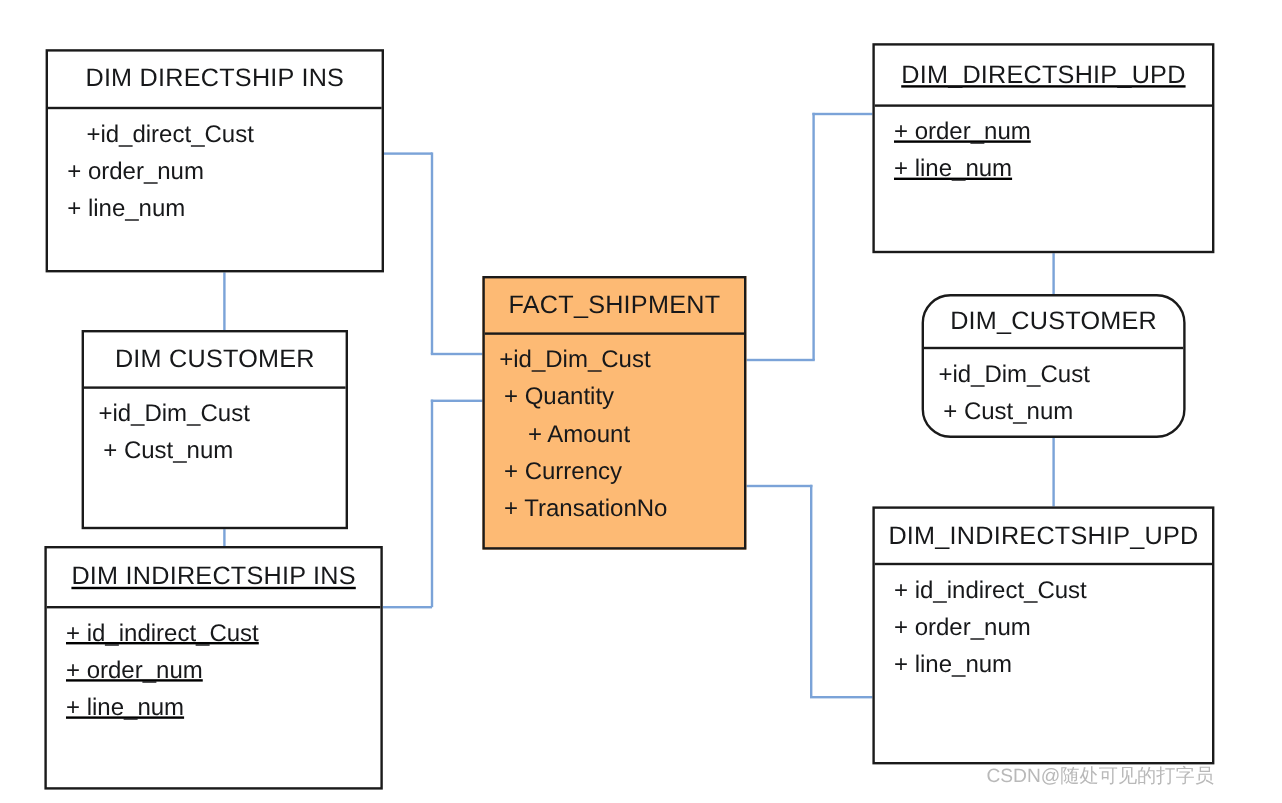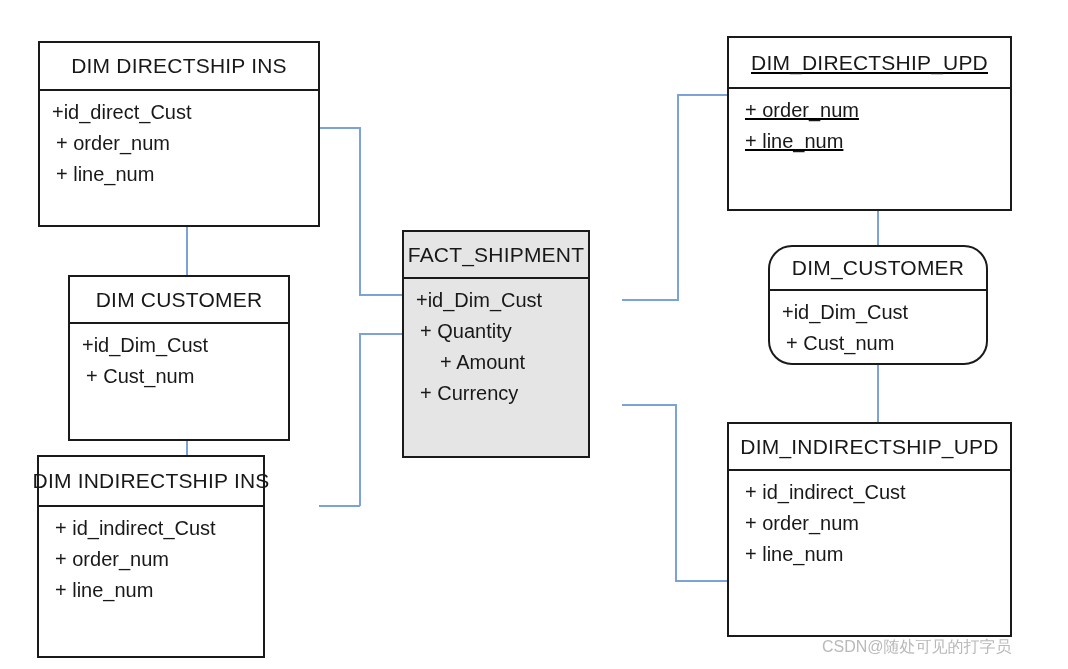--- a/index.html
+++ b/index.html
@@ -87,47 +87,48 @@
     <div class="conn v" style="left: 677px; top: 94px; height: 206px; background: rgb(123, 163, 216);"></div>
     <div class="conn h" style="left: 677px; top: 94px; width: 51px; background: rgb(123, 163, 216);"></div>
     <div class="conn h" style="left: 622px; top: 404px; width: 55px; background: rgb(123, 163, 216);"></div>
     <div class="conn v" style="left: 675px; top: 404px; height: 177px; background: rgb(123, 163, 216);"></div>
     <div class="conn h" style="left: 675px; top: 580px; width: 53px; background: rgb(123, 163, 216);"></div>
     <div class="conn v" style="left: 877px; top: 210px; height: 36px; background: rgb(123, 163, 216);"></div>
     <div class="conn v" style="left: 877px; top: 364px; height: 59px; background: rgb(123, 163, 216);"></div>
     <div class="entity" style="left: 38px; top: 41px; width: 282px; height: 186px; border-color: rgb(26, 26, 26); background: rgb(255, 255, 255);">
       <div class="entity-title" style="height: 48px; border-bottom-color: rgb(26, 26, 26); color: rgb(23, 24, 26);">DIM  DIRECTSHIP  INS</div>
       <div class="entity-fields">
-        <div class="field" style="color: rgb(23, 24, 26);">+id_direct_Cust</div>
+        <div class="field" style="color: rgb(23, 24, 26); margin-left: 20px;">+id_direct_Cust</div>
         <div class="field indent" style="color: rgb(23, 24, 26);">+ order_num</div>
         <div class="field indent" style="color: rgb(23, 24, 26);">+ line_num</div>
       </div>
     </div>
     <div class="entity" style="left: 68px; top: 275px; width: 222px; height: 166px; border-color: rgb(26, 26, 26); background: rgb(255, 255, 255);">
       <div class="entity-title" style="height: 47px; border-bottom-color: rgb(26, 26, 26); color: rgb(23, 24, 26);">DIM  CUSTOMER</div>
       <div class="entity-fields">
         <div class="field" style="color: rgb(23, 24, 26);">+id_Dim_Cust</div>
         <div class="field indent" style="color: rgb(23, 24, 26);">+ Cust_num</div>
       </div>
     </div>
-    <div class="entity" style="left: 37px; top: 455px; width: 228px; height: 203px; border-color: rgb(26, 26, 26); background: rgb(255, 255, 255);">
+    <div class="entity" style="left: 37px; top: 455px; width: 282px; height: 203px; border-color: rgb(26, 26, 26); background: rgb(255, 255, 255); text-decoration: underline;">
       <div class="entity-title" style="height: 50px; border-bottom-color: rgb(26, 26, 26); color: rgb(23, 24, 26);">DIM  INDIRECTSHIP  INS</div>
       <div class="entity-fields">
         <div class="field indent" style="color: rgb(23, 24, 26);">+ id_indirect_Cust</div>
         <div class="field indent" style="color: rgb(23, 24, 26);">+ order_num</div>
         <div class="field indent" style="color: rgb(23, 24, 26);">+ line_num</div>
       </div>
     </div>
-    <div class="entity" style="left: 402px; top: 230px; width: 188px; height: 228px; border-color: rgb(26, 26, 26); background: #e5e5e5;">
+    <div class="entity" style="left: 402px; top: 230px; width: 220px; height: 228px; border-color: rgb(26, 26, 26); background: #fdba74;">
       <div class="entity-title" style="height: 47px; border-bottom-color: rgb(26, 26, 26); color: rgb(23, 24, 26);">FACT_SHIPMENT</div>
       <div class="entity-fields">
         <div class="field" style="color: rgb(23, 24, 26);">+id_Dim_Cust</div>
         <div class="field indent" style="color: rgb(23, 24, 26);">+ Quantity</div>
         <div class="field indent" style="color: rgb(23, 24, 26); padding-left: 36px;">+ Amount</div>
         <div class="field indent" style="color: rgb(23, 24, 26);">+ Currency</div>
+        <div class="field indent" style="color: rgb(23, 24, 26);">+ TransationNo</div>
       </div>
     </div>
     <div class="entity" style="left: 727px; top: 36px; width: 285px; height: 175px; border-color: rgb(26, 26, 26); background: rgb(255, 255, 255); text-decoration: underline;">
       <div class="entity-title" style="height: 51px; border-bottom-color: rgb(26, 26, 26); color: rgb(23, 24, 26);">DIM_DIRECTSHIP_UPD</div>
       <div class="entity-fields">
         <div class="field indent" style="color: rgb(23, 24, 26);">+ order_num</div>
         <div class="field indent" style="color: rgb(23, 24, 26);">+ line_num</div>
       </div>
     </div>
     <div class="entity" style="left: 768px; top: 245px; width: 220px; height: 120px; border-color: rgb(26, 26, 26); background: rgb(255, 255, 255); border-radius: 24px;">

